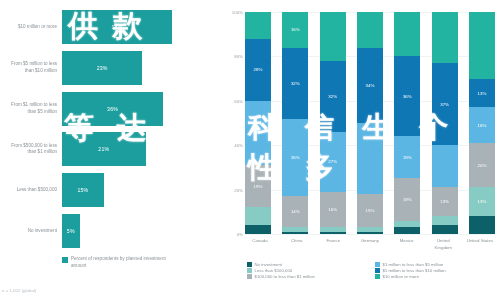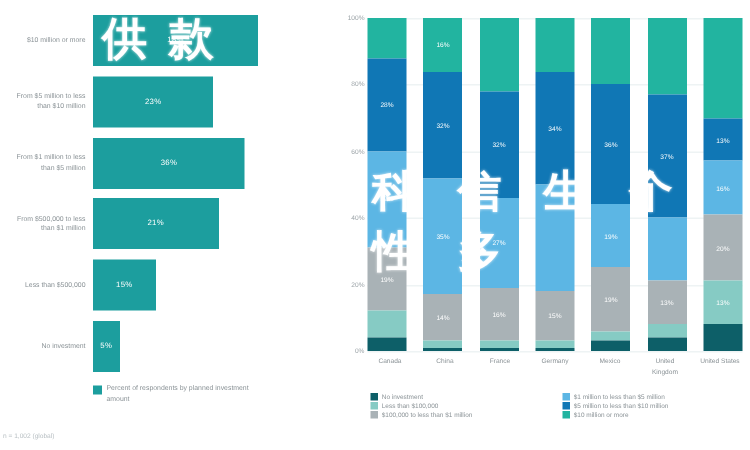--- a/index.html
+++ b/index.html
@@ -275,16 +275,17 @@
           <div class="txt">$100,000 to less than $1 million</div>
         </div>
         <div class="rc-li">
           <div class="sw" style="background: rgb(34, 180, 160);"></div>
           <div class="txt">$10 million or more</div>
         </div>
       </div>
   </div>
 
   <div class="wm wm-l1">供 款</div>
+  <div class="wm wm-l2">等 达 从</div>
   <div class="wm wm-l3">需</div>
   <div class="wm wm-r2">科 信 生 个 性 多</div>
 
 </div>
 
 </body></html>

